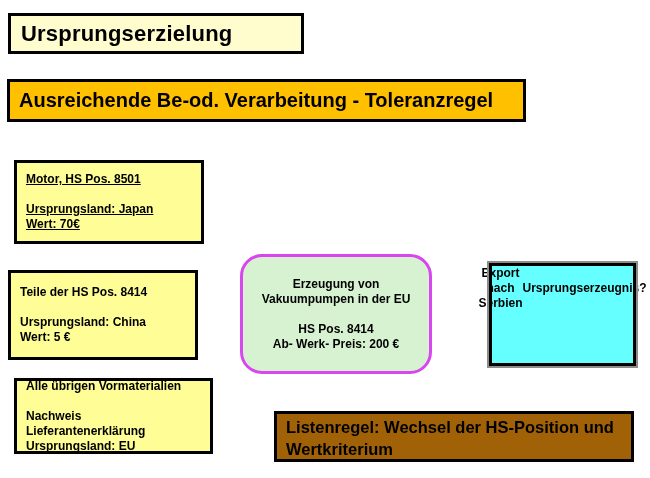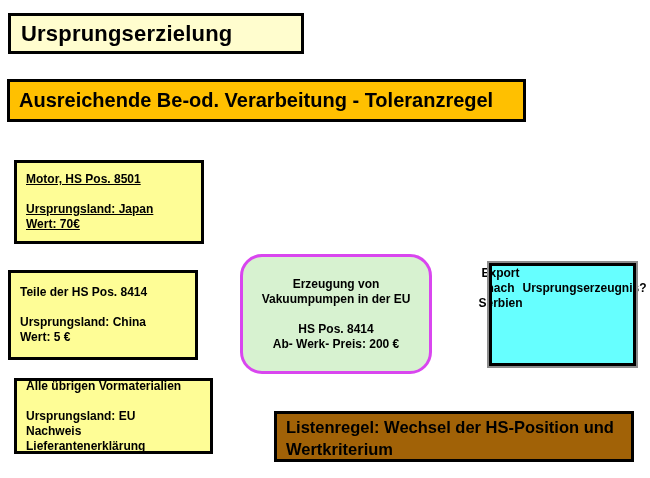--- a/index.html
+++ b/index.html
@@ -103,22 +103,22 @@
 </div>
 
 <div class="abs note note-2">
   <div class="note-title">Teile der HS Pos. 8414</div>
   <div>Ursprungsland: China</div>
   <div>Wert: 5 €</div>
 </div>
 
 <div class="abs note note-3">
   <div class="note-title">Alle übrigen Vormaterialien</div>
+  <div>Nachweis Lieferantenerklärung</div>
   <div>Ursprungsland: EU</div>
-  <div>Nachweis Lieferantenerklärung</div>
 </div>
 
 <div class="abs process-box">
   <div>Erzeugung von</div>
   <div>Vakuumpumpen in der EU</div>
   <div class="process-gap">HS Pos. 8414</div>
   <div>Ab- Werk- Preis: 200 €</div>
 </div>
 
 <div class="abs export-box">

